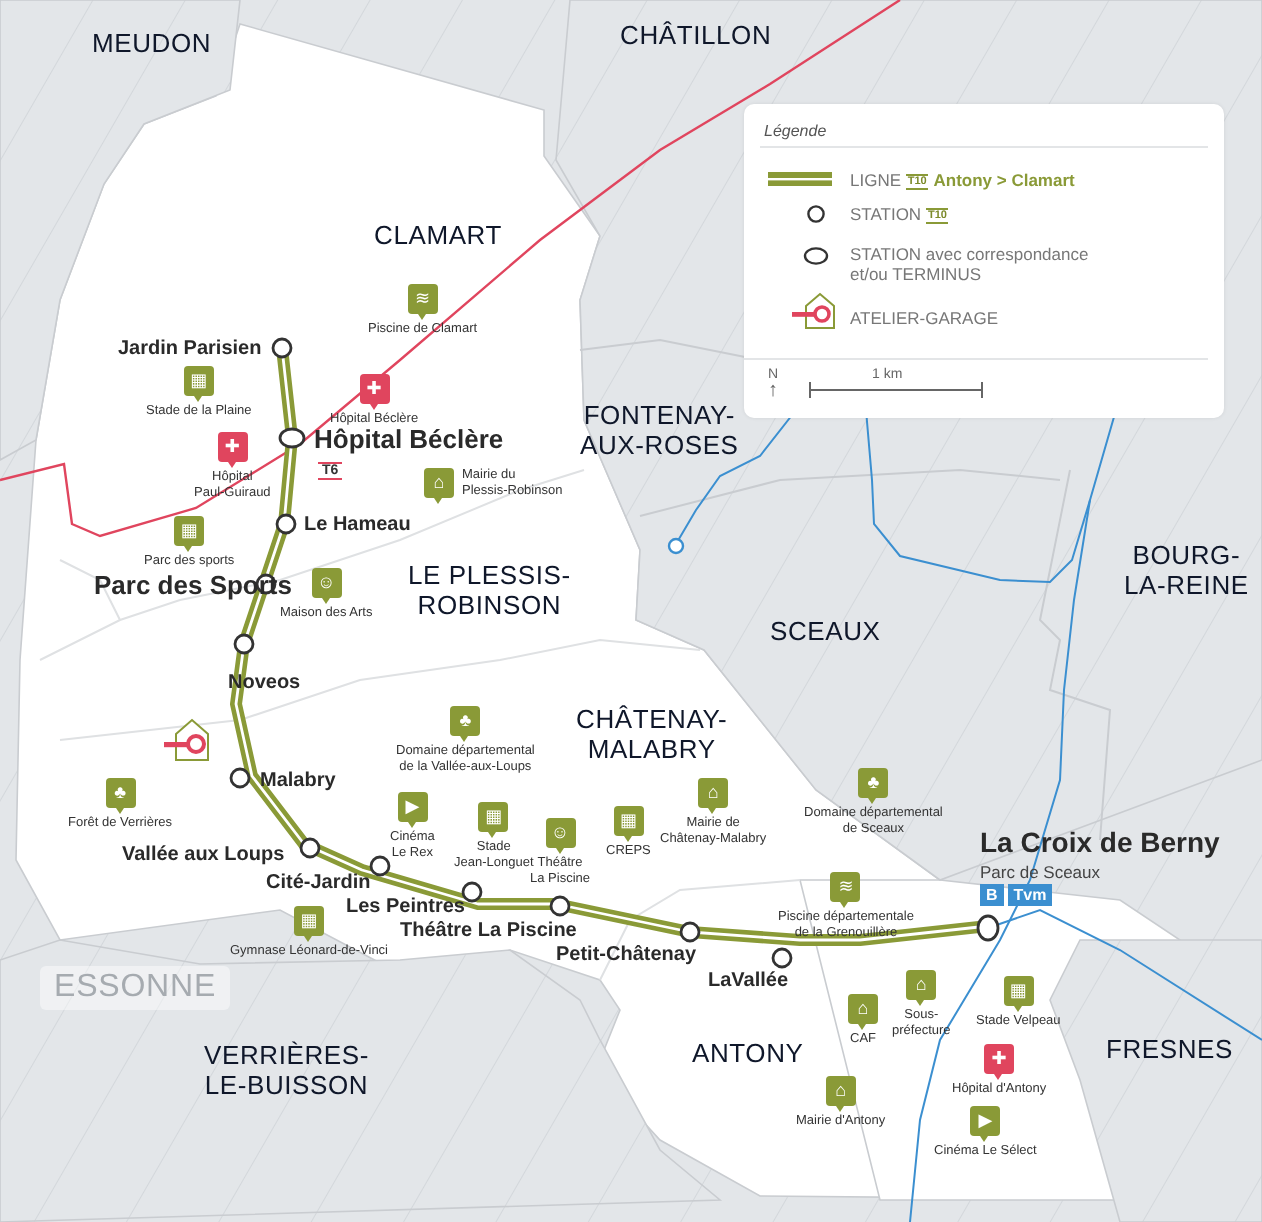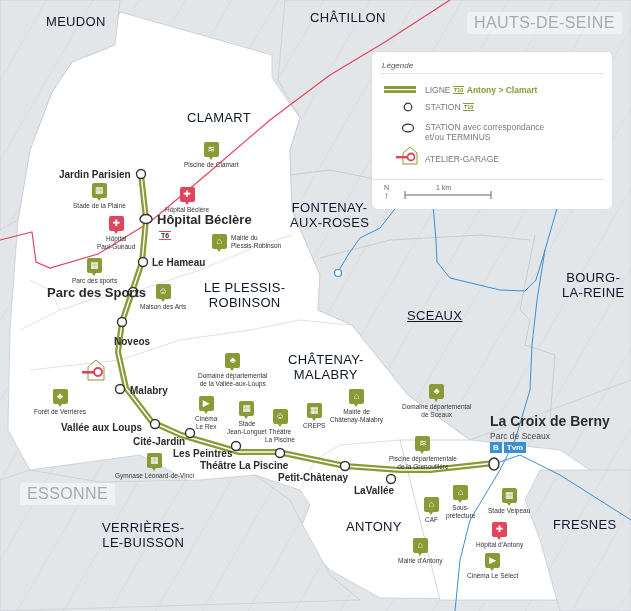--- a/index.html
+++ b/index.html
@@ -93,33 +93,32 @@
       <ellipse cx="494" cy="464" rx="5" ry="6"></ellipse>
     </g>
 
     <g transform="translate(80,358)">
       <path d="M8,9 L16,2 L24,9 L24,22 L8,22 Z" fill="#fff" stroke="#8a9a37" stroke-width="1"></path>
       <circle cx="18" cy="14" r="4" fill="none" stroke="#e0455e" stroke-width="2"></circle>
       <rect x="2" y="13" width="12" height="2.6" fill="#e0455e"></rect>
     </g>
   </svg>
 
-  <div class="dept" style="left:467px; top:12px;">HAUTS-DE-SEINE</div>
   <div class="dept" style="left:20px; top:483px;">ESSONNE</div>
 
   <div class="commune" style="left:46px; top:14px;">MEUDON</div>
   <div class="commune" style="left:310px; top:10px;">CHÂTILLON</div>
   <div class="commune" style="left:187px; top:110px;">CLAMART</div>
   <div class="commune" style="left:290px; top:160px; white-space:pre;margin-top:40px;">FONTENAY-
 AUX-ROSES</div>
   <div class="commune" style="left:204px; top:280px; white-space:pre;">LE PLESSIS-
 ROBINSON</div>
   <div class="commune" style="left:562px; top:270px; white-space:pre;">BOURG-
 LA-REINE</div>
-  <div class="commune" style="left:407px; top:308px;text-decoration:underline;">SCEAUX</div>
+  <div class="commune" style="left:385px; top:308px;">SCEAUX</div>
   <div class="commune" style="left:288px; top:352px; white-space:pre;">CHÂTENAY-
 MALABRY</div>
   <div class="commune" style="left:346px; top:519px;">ANTONY</div>
   <div class="commune" style="left:553px; top:517px;">FRESNES</div>
   <div class="commune" style="left:102px; top:520px; white-space:pre;">VERRIÈRES-
 LE-BUISSON</div>
 
   <div class="station-label" style="left:59px; top:168px;">Jardin Parisien</div>
   <div class="station-label big" style="left:157px; top:213px;">Hôpital Béclère</div>
   <div class="t6badge" style="left:159px; t op:231px; top:231px;">T6</div>

